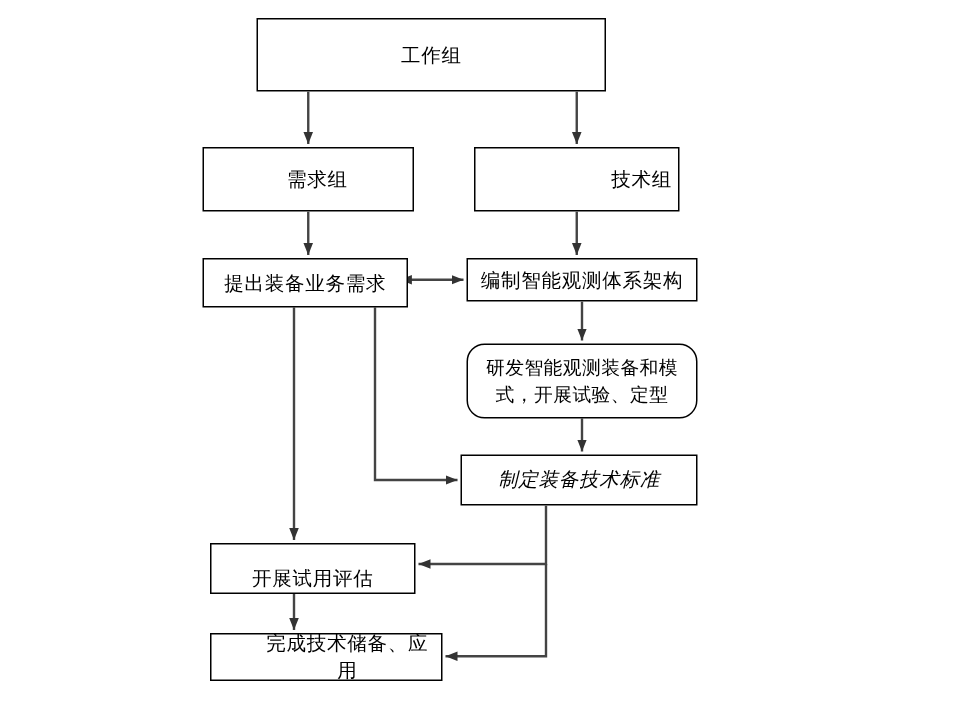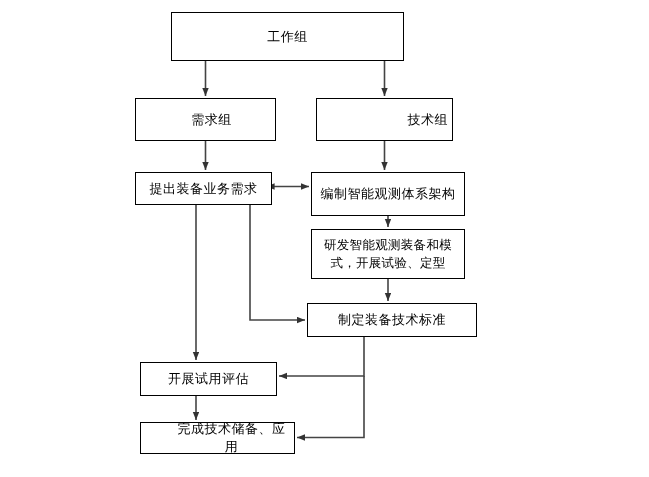--- a/index.html
+++ b/index.html
@@ -42,20 +42,21 @@
   }
   .node .label {
     display: block;
     white-space: pre-line;
     padding: 0 4px;
   }
   .node.two-line {
     font-size: 12.5px;
     line-height: 1.45;
     letter-spacing: 0.3px;
+    border-radius: 12px;
   }
 </style>
 </head>
 <body>
 
 <div id="canvas">
 
   <svg id="svg-layer" viewBox="0 0 649 477" xmlns="http://www.w3.org/2000/svg">
     <defs>
       <marker id="arrow-end" markerWidth="9" markerHeight="9" refX="8" refY="3.2" orient="auto" markerUnits="userSpaceOnUse">
@@ -104,34 +105,34 @@
   </div>
 
   <div class="node" id="node-technical-group" style="left:316px; top:98px; width:137px; height:43px;justify-content:flex-end;">
     <span class="label">技术组</span>
   </div>
 
   <div class="node" id="node-propose-equipment-requirements" style="left:135px; top:172px; width:137px; height:33px;">
     <span class="label">提出装备业务需求</span>
   </div>
 
-  <div class="node" id="node-compile-system-architecture" style="left:311px; top:172px; width:154px; height:44px;">
+  <div class="node" id="node-compile-system-architecture" style="left:311px; top:172px; width:154px; height:29px;">
     <span class="label">编制智能观测体系架构</span>
   </div>
 
   <div class="node two-line" id="node-develop-equipment-and-modes" style="left:311px; top:229px; width:154px; height:50px;">
     <span class="label">研发智能观测装备和模
 式，开展试验、定型</span>
   </div>
 
-  <div class="node" id="node-formulate-technical-standards" style="left:307px; top:303px; width:170px; height:34px;">
+  <div class="node" id="node-formulate-technical-standards" style="left:307px; top:303px; width:158px; height:34px;font-style:italic;">
     <span class="label">制定装备技术标准</span>
   </div>
 
-  <div class="node" id="node-conduct-trial-evaluation" style="left:140px; top:362px; width:137px; height:34px;">
+  <div class="node" id="node-conduct-trial-evaluation" style="left:140px; top:362px; width:137px; height:34px;align-items:flex-end;">
     <span class="label">开展试用评估</span>
   </div>
 
   <div class="node" id="node-complete-tech-reserve-application" style="left:140px; top:422px; width:155px; height:32px;padding-left:28px;">
     <span class="label">完成技术储备、应用</span>
   </div>
 
 </div>
 
 </body></html>

